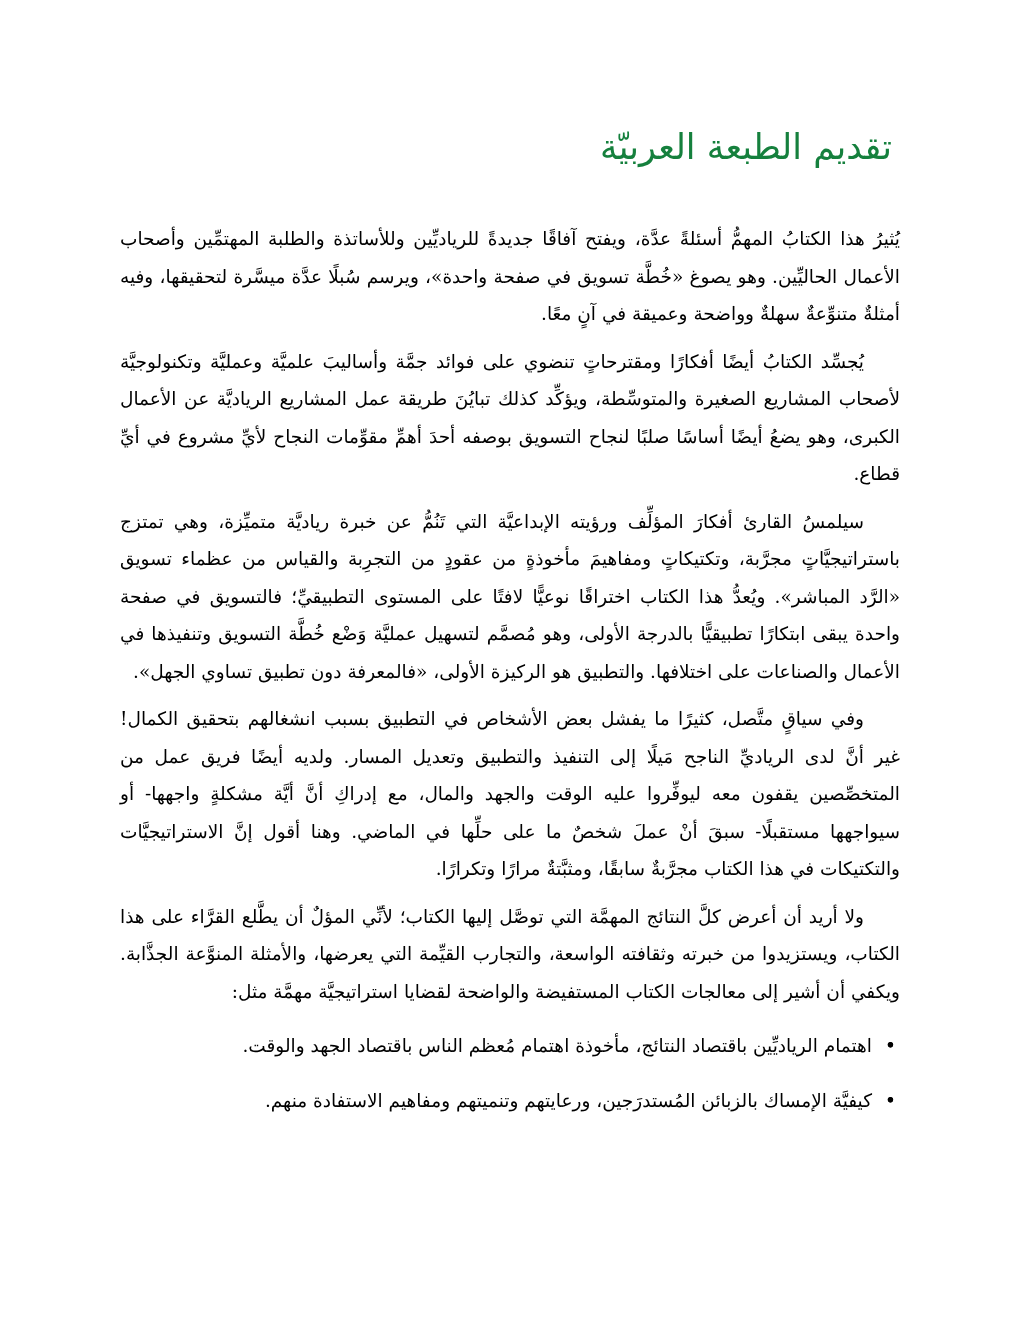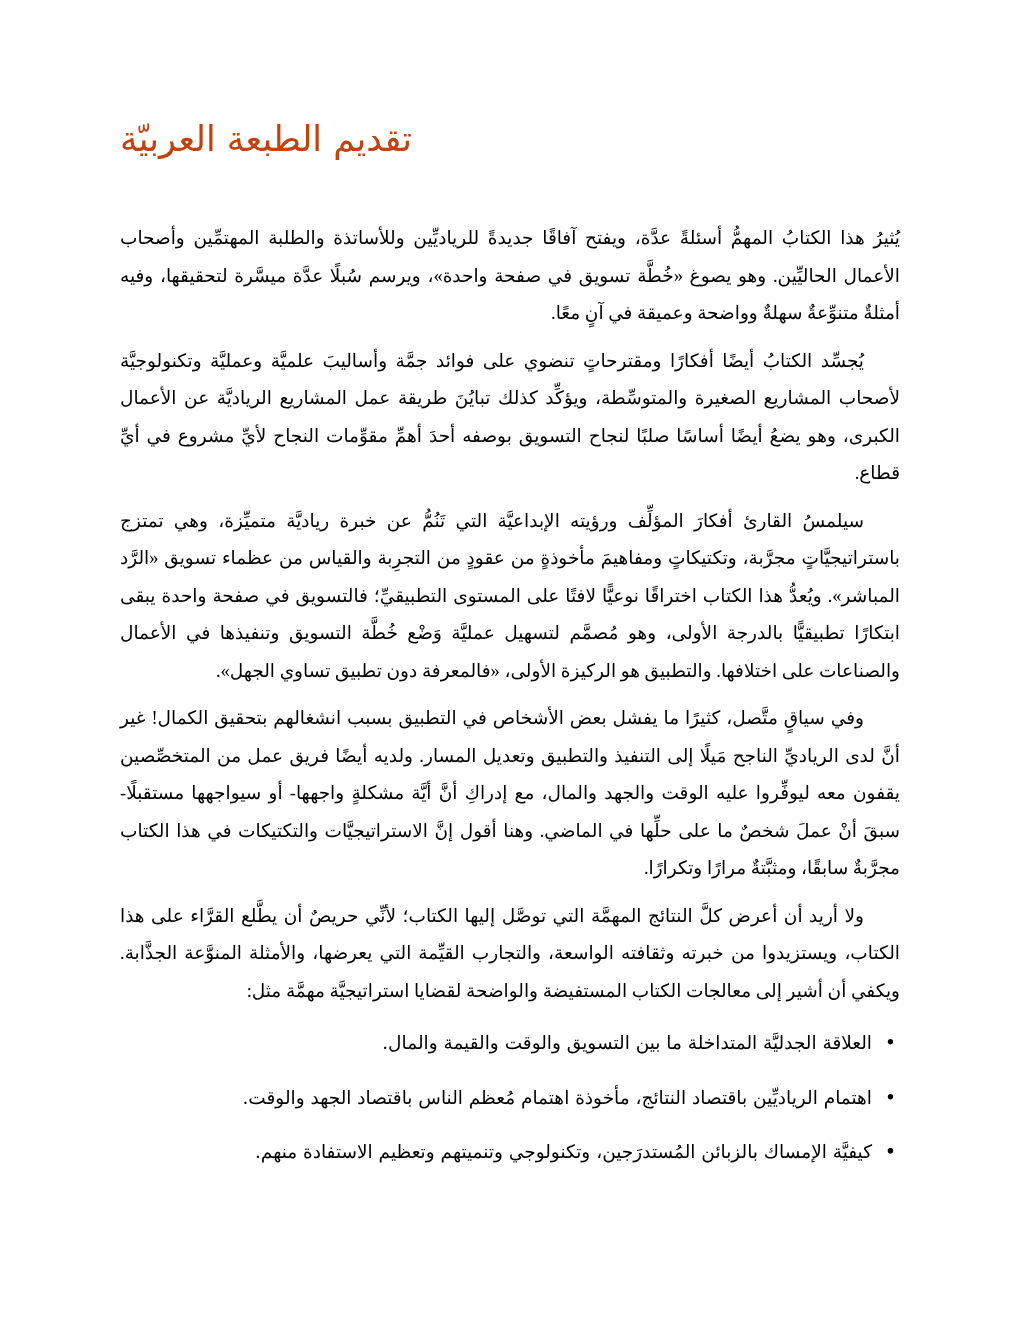--- a/index.html
+++ b/index.html
@@ -22,32 +22,32 @@
   .page-inner {
     position: absolute;
     left: 120px;
     right: 120px;
     top: 0;
     bottom: 0;
   }
 
   
   .doc-title {
-    margin: 0;
+    margin: 8px;
     padding: 0;
     position: absolute;
     top: 118px;
     left: 0;
     right: 0;
-    text-align: left;
+    text-align: right;
     font-family: "DejaVu Sans", "Liberation Sans", sans-serif;
     font-weight: 400;
     font-size: 35px;
     line-height: 1.25;
-    color: #c2410c;
+    color: #15803d;
     letter-spacing: 0px;
     direction: rtl;
   }
 
   
   .body-flow {
     position: absolute;
     top: 220px;
     left: 0;
     right: 0;
@@ -60,21 +60,20 @@
     color: #000000;
   }
 
   .para {
     margin: 0 0 10px 0;
     padding: 0;
     direction: rtl;
     text-align: justify;
     text-align-last: right;
     font-kerning: normal;
-    font-family: Liberation Serif, serif;
   }
 
   .para.indent {
     text-indent: 36px;
   }
 
   
   .bullet-list {
     list-style: none;
     margin: 14px 0 0 0;
@@ -118,40 +117,39 @@
     <div class="body-flow">
 
       <p class="para">يُثيرُ هذا الكتابُ المهمُّ أسئلةً عدَّة، ويفتح آفاقًا جديدةً للرياديِّين وللأساتذة والطلبة المهتمِّين وأصحاب الأعمال الحاليِّين. وهو يصوغ «خُطَّة تسويق في صفحة واحدة»، ويرسم سُبلًا عدَّة ميسَّرة لتحقيقها، وفيه أمثلةٌ متنوِّعةٌ سهلةٌ وواضحة وعميقة في آنٍ معًا.</p>
 
       <p class="para indent">يُجسِّد الكتابُ أيضًا أفكارًا ومقترحاتٍ تنضوي على فوائد جمَّة وأساليبَ علميَّة وعمليَّة وتكنولوجيَّة لأصحاب المشاريع الصغيرة والمتوسِّطة، ويؤكِّد كذلك تبايُنَ طريقة عمل المشاريع الرياديَّة عن الأعمال الكبرى، وهو يضعُ أيضًا أساسًا صلبًا لنجاح التسويق بوصفه أحدَ أهمِّ مقوِّمات النجاح لأيِّ مشروع في أيِّ قطاع.</p>
 
       <p class="para indent">سيلمسُ القارئ أفكارَ المؤلِّف ورؤيته الإبداعيَّة التي تَنُمُّ عن خبرة رياديَّة متميِّزة، وهي تمتزج باستراتيجيَّاتٍ مجرَّبة، وتكتيكاتٍ ومفاهيمَ مأخوذةٍ من عقودٍ من التجرِبة والقياس من عظماء تسويق «الرَّد المباشر». ويُعدُّ هذا الكتاب اختراقًا نوعيًّا لافتًا على المستوى التطبيقيِّ؛ فالتسويق في صفحة واحدة يبقى ابتكارًا تطبيقيًّا بالدرجة الأولى، وهو مُصمَّم لتسهيل عمليَّة وَضْع خُطَّة التسويق وتنفيذها في الأعمال والصناعات على اختلافها. والتطبيق هو الركيزة الأولى، «فالمعرفة دون تطبيق تساوي الجهل».</p>
 
       <p class="para indent">وفي سياقٍ متَّصل، كثيرًا ما يفشل بعض الأشخاص في التطبيق بسبب انشغالهم بتحقيق الكمال! غير أنَّ لدى الرياديِّ الناجح مَيلًا إلى التنفيذ والتطبيق وتعديل المسار. ولديه أيضًا فريق عمل من المتخصِّصين يقفون معه ليوفِّروا عليه الوقت والجهد والمال، مع إدراكِ أنَّ أيَّة مشكلةٍ واجهها- أو سيواجهها مستقبلًا- سبقَ أنْ عملَ شخصٌ ما على حلِّها في الماضي. وهنا أقول إنَّ الاستراتيجيَّات والتكتيكات في هذا الكتاب مجرَّبةٌ سابقًا، ومثبَّتةٌ مرارًا وتكرارًا.</p>
 
-      <p class="para indent">ولا أريد أن أعرض كلَّ النتائج المهمَّة التي توصَّل إليها الكتاب؛ لأنِّي حريصٌ أن يطَّلع القرَّاء على هذا الكتاب، ويستزيدوا من خبرته وثقافته الواسعة، والتجارب القيِّمة التي يعرضها، والأمثلة المنوَّعة الجذَّابة. ويكفي أن أشير إلى معالجات الكتاب المستفيضة والواضحة لقضايا استراتيجيَّة مهمَّة مثل:</p>
+      <p class="para indent">ولا أريد أن أعرض كلَّ النتائج المهمَّة التي توصَّل إليها الكتاب؛ لأنِّي المؤلٌ أن يطَّلع القرَّاء على هذا الكتاب، ويستزيدوا من خبرته وثقافته الواسعة، والتجارب القيِّمة التي يعرضها، والأمثلة المنوَّعة الجذَّابة. ويكفي أن أشير إلى معالجات الكتاب المستفيضة والواضحة لقضايا استراتيجيَّة مهمَّة مثل:</p>
 
       <ul class="bullet-list">
 
         <li class="bullet-item">
           <span class="bullet-dot">•</span>
-          <span class="bullet-text">العلاقة الجدليَّة المتداخلة ما بين التسويق والوقت والقيمة والمال.</span>
         </li>
 
         <li class="bullet-item">
           <span class="bullet-dot">•</span>
           <span class="bullet-text">اهتمام الرياديِّين باقتصاد النتائج، مأخوذة اهتمام مُعظم الناس باقتصاد الجهد والوقت.</span>
         </li>
 
         <li class="bullet-item">
           <span class="bullet-dot">•</span>
         </li>
 
         <li class="bullet-item">
           <span class="bullet-dot">•</span>
-          <span class="bullet-text">كيفيَّة الإمساك بالزبائن المُستدرَجين، وتكنولوجي وتنميتهم وتعظيم الاستفادة منهم.</span>
+          <span class="bullet-text">كيفيَّة الإمساك بالزبائن المُستدرَجين، ورعايتهم وتنميتهم ومفاهيم الاستفادة منهم.</span>
         </li>
 
       </ul>
 
     </div>
   </div>
 </div>
 
 </body></html>

